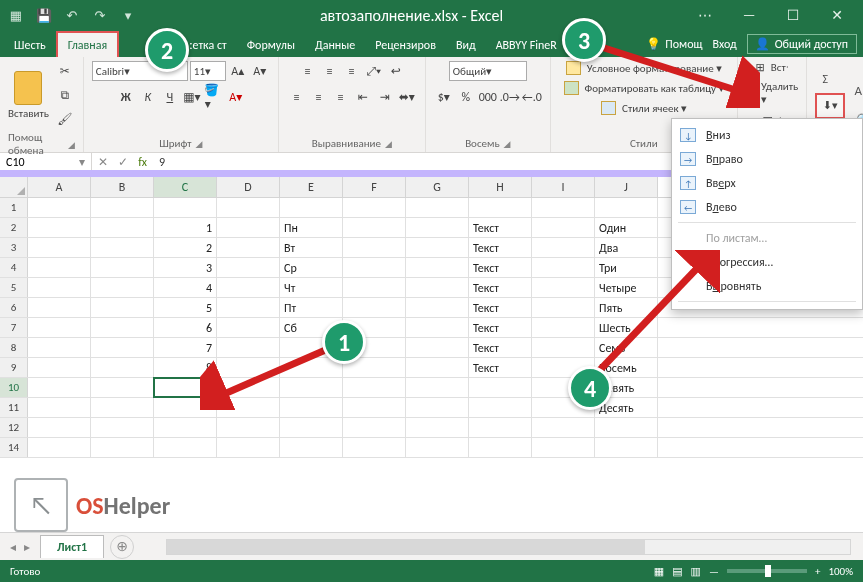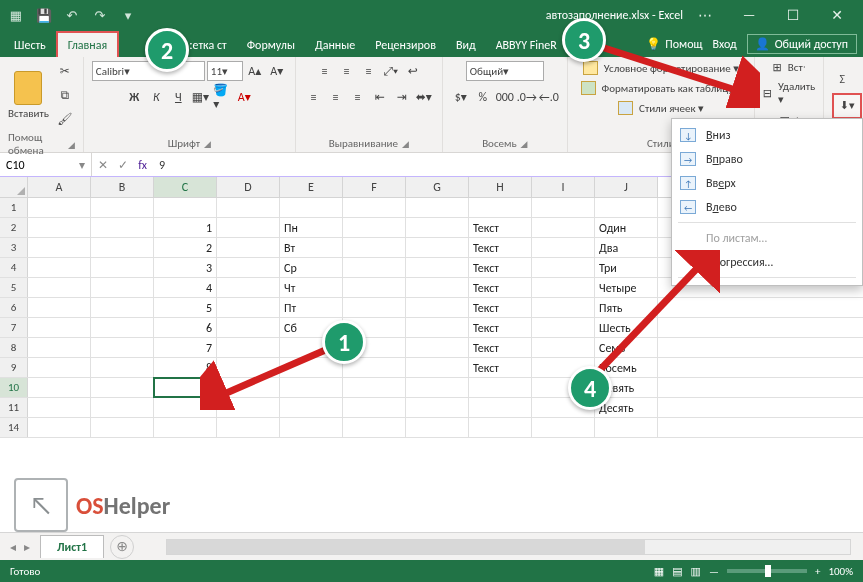--- a/index.html
+++ b/index.html
@@ -1,20 +1,20 @@
 <!DOCTYPE html>
 <html><head>
 <meta charset="utf-8">
 <style>
 *{box-sizing:border-box;margin:0;padding:0;font-family:'Segoe UI',Calibri,Arial,sans-serif;user-select:none}
 body{width:863px;height:582px;background:#fff;position:relative;overflow:hidden;font-size:12px}
 .titlebar{height:30px;background:#217346;display:flex;align-items:center;color:#fff;padding:0 4px}
 .titlebar .qat{display:flex;gap:4px;align-items:center}
 .titlebar .qat span{width:24px;height:24px;display:flex;align-items:center;justify-content:center;font-size:13px;color:#d0e5d9}
-.titlebar .title{flex:1;text-align:right;font-size:12px;color:#fff}
+.titlebar .title{flex:1;text-align:center;font-size:16px;color:#fff}
 .titlebar .wincontrols{display:flex}
 .titlebar .wincontrols span{width:44px;height:30px;display:flex;align-items:center;justify-content:center;font-size:14px;color:#e8f2ec}
 .ribbontabs{height:27px;background:#217346;display:flex;align-items:flex-end;color:#fff;font-size:12px;padding-left:4px;position:relative}
 .tab{padding:5px 10px;color:#fff;cursor:pointer;white-space:nowrap}
 .tab.active{background:#f3f2f1;color:#217346}
 .tab.file{color:#fff}
 .tab.home-hi{border:2px solid #e05252;border-bottom:none}
 .ribright{position:absolute;right:6px;top:0;height:27px;display:flex;align-items:center;gap:10px;color:#fff;font-size:12px}
 .ribright .share{border:1px solid #7fbb98;padding:2px 8px;display:flex;align-items:center;gap:4px}
 .ribbon{height:96px;background:#f3f2f1;border-bottom:1px solid #d8d6d4;display:flex;font-size:11px;color:#444;position:relative}
@@ -30,24 +30,24 @@
 .alignbox{display:flex;flex-direction:column;gap:4px}
 .numbox{display:flex;flex-direction:column;gap:4px}
 .stylebox{display:flex;flex-direction:column;gap:4px;min-width:170px}
 .styleitem{display:flex;align-items:center;gap:6px;font-size:11px;color:#444}
 .styleitem .sqico{width:15px;height:14px;background:#ffe8a0;border:1px solid #c9a340}
 .cellsbox{display:flex;flex-direction:column;gap:4px}
 .editbox{display:flex;gap:4px}
 .editcol{display:flex;flex-direction:column;gap:4px}
 .sortbtn{width:26px;height:26px;display:flex;align-items:center;justify-content:center;color:#555;font-size:13px}
 .collapse{position:absolute;right:6px;bottom:3px;font-size:10px;color:#777}
-.namebox-row{height:24px;border-bottom:1px solid #c4b5fd;display:flex;align-items:center;background:#fff}
+.namebox-row{height:24px;border-bottom:7px solid #c4b5fd;display:flex;align-items:center;background:#fff}
 .namebox{width:92px;border-right:1px solid #d8d6d4;padding:0 6px;height:100%;display:flex;align-items:center;justify-content:space-between;font-size:12px}
 .fxcontrols{display:flex;align-items:center;padding:0 6px;gap:10px;color:#888}
-.fxlab{color:#4c1d95}
+.fxlab{color:#4d7c0f}
 .fxval{color:#333;padding-left:6px}
 .grid{position:relative;background:#fff}
 .colheads{display:flex;height:21px;border-bottom:1px solid #d4d4d4}
 .corner{width:28px;border-right:1px solid #d4d4d4;background:#f0f0f0;display:flex;align-items:flex-end;justify-content:flex-end}
 .corner::after{content:"";border-left:8px solid transparent;border-bottom:8px solid #b0b0b0;margin:2px}
 .ch{width:63px;border-right:1px solid #d4d4d4;background:#f0f0f0;text-align:center;font-size:12px;color:#444;line-height:21px}
 .rows{}
 .row{display:flex;height:20px;border-bottom:1px solid #e0e0e0}
 .rh{width:28px;border-right:1px solid #d4d4d4;background:#f0f0f0;text-align:center;font-size:11px;color:#444;line-height:20px}
 .cell{width:63px;border-right:1px solid #e0e0e0;font-size:12px;padding:0 4px;line-height:20px;color:#222;white-space:nowrap;overflow:hidden}
@@ -131,21 +131,21 @@
       </div>
     </div>
     <div class="glabel">
         <span>Помощ обмена</span>
         <span class="dlaunch">◢</span>
       </div>
   </div>
   <div class="group">
     <div class="gbody fontbox">
       <div class="fontrow">
-        <div class="combo" style="width:113px"><span>Calibri</span> ▾</div>
+        <div class="combo" style="width:96px"><span>Calibri</span> ▾</div>
         <div class="combo" style="width:36px"><span>11</span> ▾</div>
         <span class="btnsq">A▴</span>
         <span class="btnsq">A▾</span>
       </div>
       <div class="fontrow">
         <span class="btnsq" style="font-weight:700">Ж</span>
         <span class="btnsq" style="font-style:italic">К</span>
         <span class="btnsq" style="text-decoration:underline">Ч</span>
         <span class="btnsq">▦▾</span>
         <span class="btnsq">🪣▾</span>
@@ -404,20 +404,33 @@
         <div class="cell r"></div>
         <div class="cell"></div>
         <div class="cell"></div>
         <div class="cell"></div>
         <div class="cell"></div>
         <div class="cell"></div>
         <div class="cell"></div>
         <div class="cell">Десять</div>
       </div>
       <div class="row">
+        <div class="rh">12</div>
+        <div class="cell"></div>
+        <div class="cell"></div>
+        <div class="cell r"></div>
+        <div class="cell"></div>
+        <div class="cell"></div>
+        <div class="cell"></div>
+        <div class="cell"></div>
+        <div class="cell"></div>
+        <div class="cell"></div>
+        <div class="cell"></div>
+      </div>
+      <div class="row">
         <div class="rh">14</div>
         <div class="cell"></div>
         <div class="cell"></div>
         <div class="cell r"></div>
         <div class="cell"></div>
         <div class="cell"></div>
         <div class="cell"></div>
         <div class="cell"></div>
         <div class="cell"></div>
         <div class="cell"></div>
@@ -427,20 +440,21 @@
 </div>
 
 <div class="fill-menu">
   <div class="fm-item"><span class="mico">↓</span><u>В</u><span></span>низ</div>
   <div class="fm-item"><span class="mico">→</span>В<u>п</u>раво</div>
   <div class="fm-item"><span class="mico">↑</span>Вв<u>е</u>рх</div>
   <div class="fm-item"><span class="mico">←</span>В<u>л</u>ево</div>
   <div class="fm-sep"></div>
   <div class="fm-item disabled">По листам…</div>
   <div class="fm-item">П<u>р</u>огрессия…</div>
+  <div class="fm-item">В<u>ы</u>ровнять</div>
   <div class="fm-sep"></div>
 </div>
 
 <div class="sheetbar">
   <div class="sheetnav">
     <span>◂</span>
     <span>▸</span>
   </div>
   <div class="sheettab">Лист1</div>
   <div class="addsheet">⊕</div>

